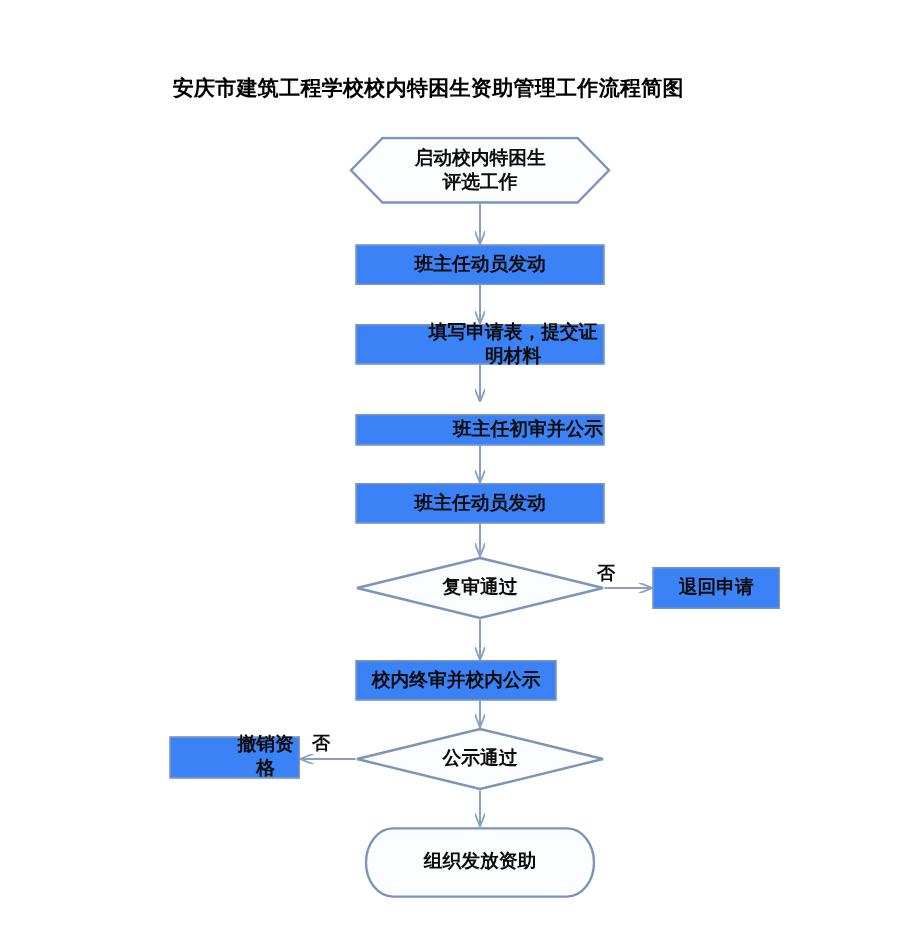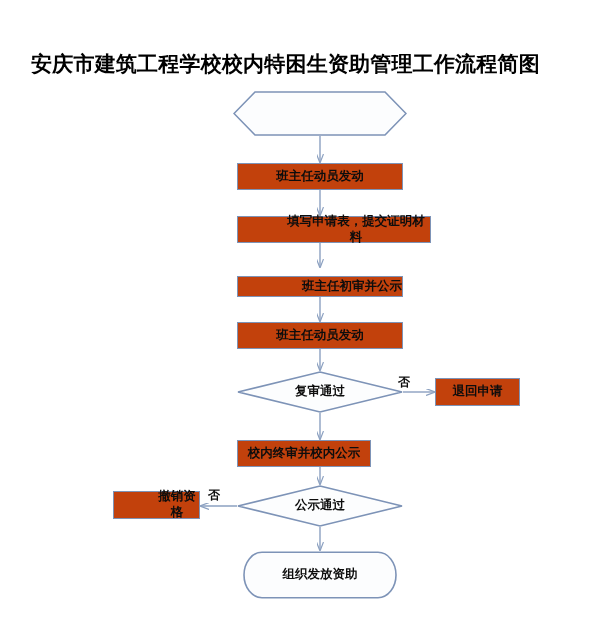--- a/index.html
+++ b/index.html
@@ -25,21 +25,21 @@
   }
 
   
   .chart-title {
     position: absolute;
     left: 0;
     top: 50px;
     width: 571px;
     text-align: center;
     font-family: "Liberation Serif", "DejaVu Serif", serif;
-    font-size: 21px;
+    font-size: 14px;
     font-weight: bold;
     letter-spacing: 0.2px;
     color: #000000;
     white-space: nowrap;
   }
 
   
   .node-label {
     position: relative;
     z-index: 3;
@@ -51,21 +51,21 @@
     text-align: center;
     white-space: pre-line;
     pointer-events: none;
   }
 
   
   .node-rect {
     position: absolute;
     box-sizing: border-box;
     border: 1.4px solid #7d93b7;
-    background: #c2410c;
+    background: #3b82f6;
     display: flex;
     align-items: center;
     justify-content: center;
   }
 
   
   .node-hex {
     position: absolute;
     display: flex;
     align-items: center;
@@ -152,27 +152,29 @@
 
     <line x1="237" y1="506" x2="201" y2="506" stroke="#8ba0c0" stroke-width="1.4" marker-end="url(#arrowhead)"></line>
 
     <line x1="320" y1="527" x2="320" y2="550" stroke="#8ba0c0" stroke-width="1.4" marker-end="url(#arrowhead)"></line>
   </svg>
 
   <div class="node-hex" style="left:233px; top:91px; width:174px; height:45px;">
     <svg class="hex-svg" viewBox="0 0 174 45" preserveAspectRatio="none">
       <polygon points="22,1 152,1 173,22.5 152,44 22,44 1,22.5" fill="#fcfdfe" stroke="#7d93b7" stroke-width="1.6" vector-effect="non-scaling-stroke"></polygon>
     </svg>
+    <div class="node-label">启动校内特困生
+评选工作</div>
   </div>
 
   <div class="node-rect" style="left:237px; top:163px; width:166px; height:27px;">
     <div class="node-label">班主任动员发动</div>
   </div>
 
-  <div class="node-rect" style="left:237px; top:216px; width:194px; height:27px;padding-left:44px;">
+  <div class="node-rect" style="left:237px; top:216px; width:166px; height:27px;padding-left:44px;">
     <div class="node-label">填写申请表，提交证明材料</div>
   </div>
 
   <div class="node-rect" style="left:237px; top:276px; width:166px; height:21px;justify-content:flex-end;">
     <div class="node-label">班主任初审并公示</div>
   </div>
 
   <div class="node-rect" style="left:237px; top:322px; width:166px; height:27px;">
     <div class="node-label">班主任动员发动</div>
   </div>

